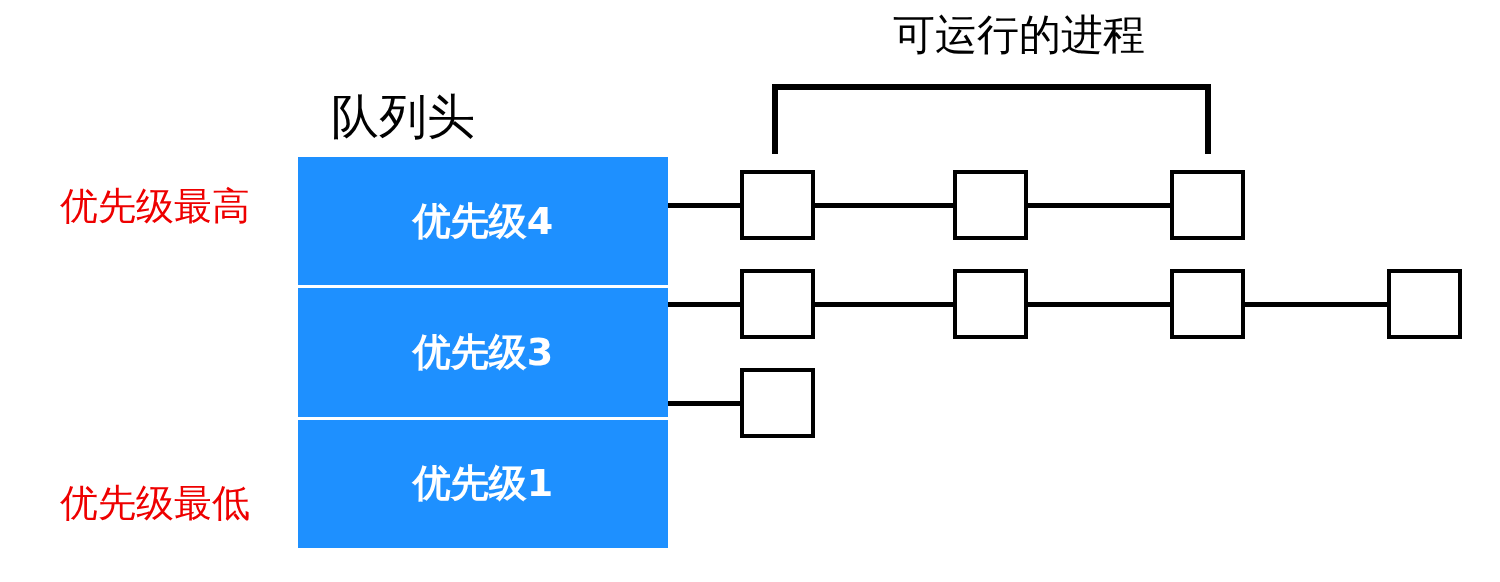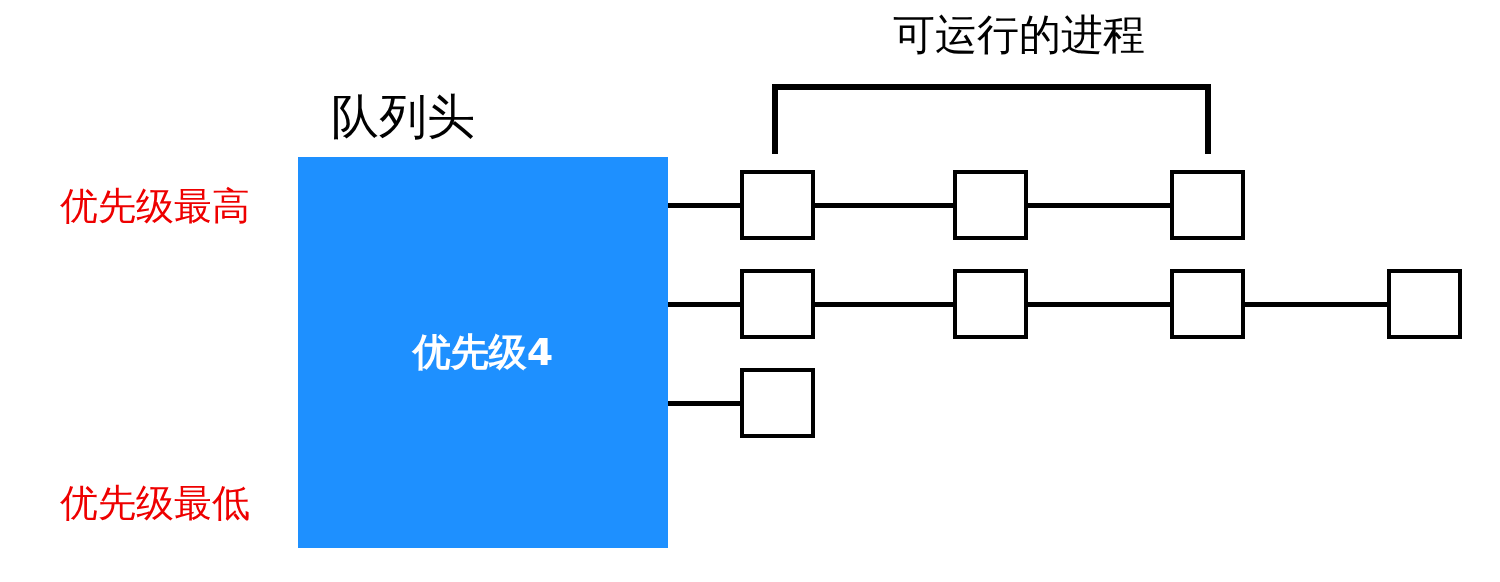--- a/index.html
+++ b/index.html
@@ -91,20 +91,26 @@
   <div class="queue-head">队列头</div>
 
   <div class="annotation lowest">优先级最低</div>
 
   <div class="annotation highest">优先级最高</div>
 
   <div class="queue-stack">
     <div class="queue-row">
       <span>优先级4</span>
     </div>
+    <div class="queue-row">
+      <span>优先级3</span>
+    </div>
+    <div class="queue-row">
+      <span>优先级1</span>
+    </div>
   </div>
 
   <div id="lanes">
       <div class="connector" style="left: 668px; width: 72px; top: 203px;"></div>
       <div class="process-box" style="left: 740px; top: 170px;"></div>
       <div class="connector" style="left: 815px; width: 138px; top: 203px;"></div>
       <div class="process-box" style="left: 953px; top: 170px;"></div>
       <div class="connector" style="left: 1028px; width: 142px; top: 203px;"></div>
       <div class="process-box" style="left: 1170px; top: 170px;"></div>
       <div class="connector" style="left: 668px; width: 72px; top: 302px;"></div>

